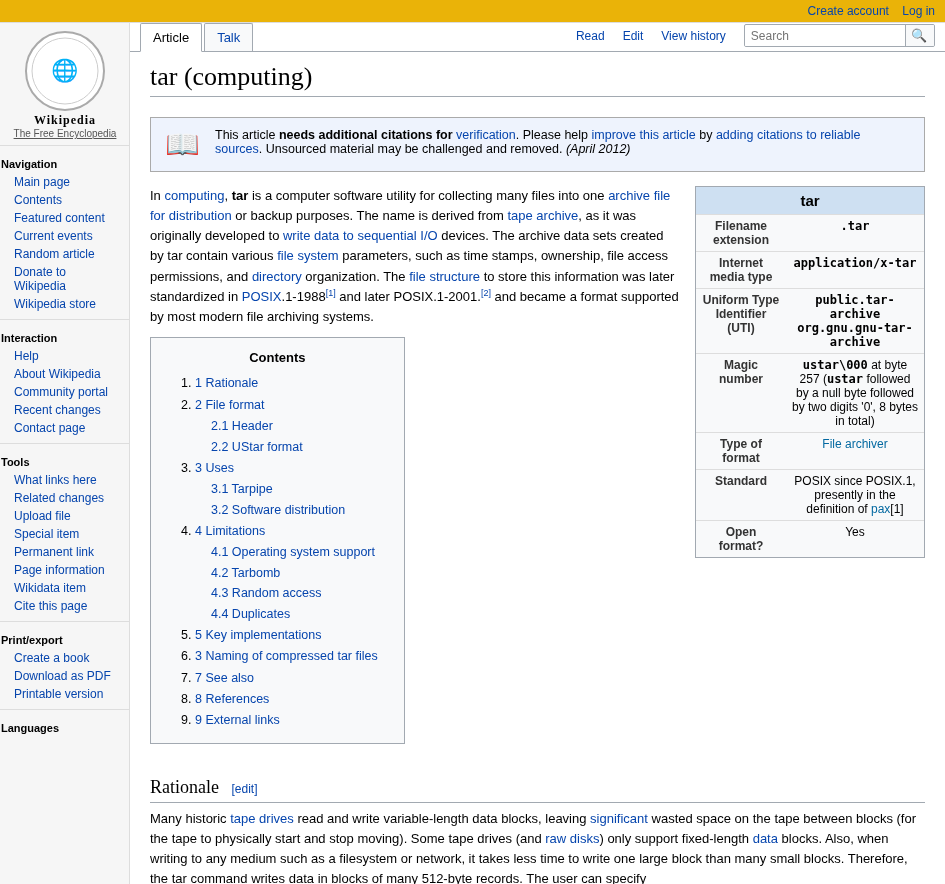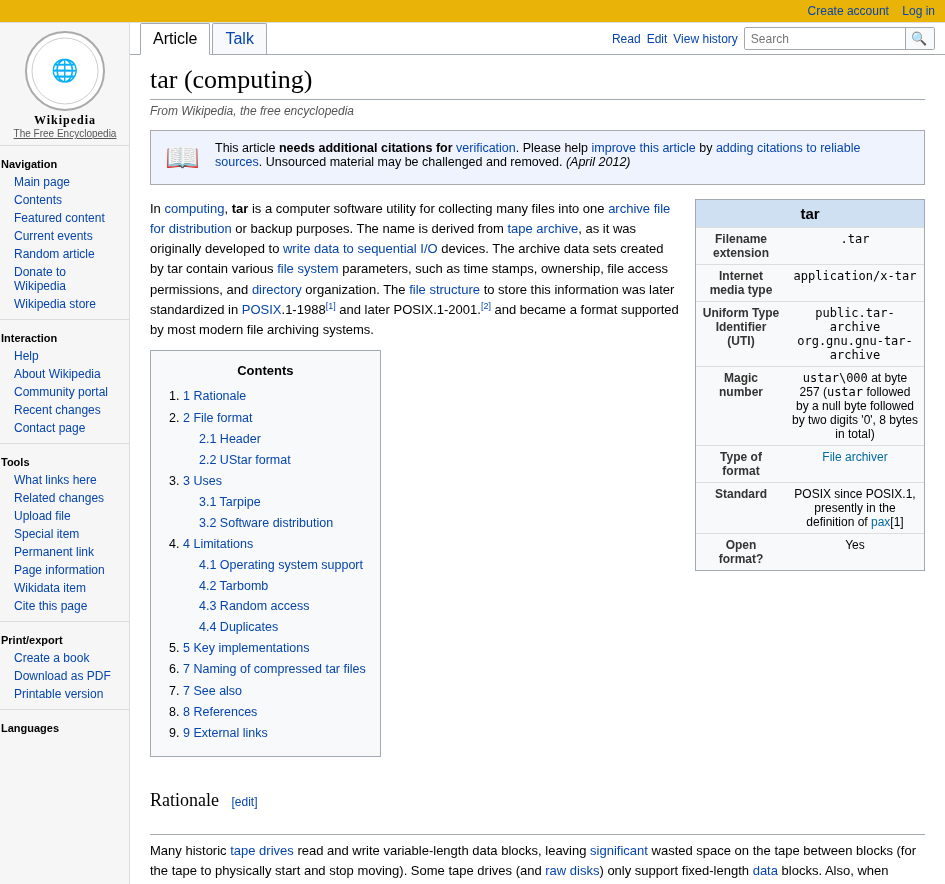--- a/index.html
+++ b/index.html
@@ -103,42 +103,42 @@
     }
 
     .tab-left {
       display: flex;
       align-items: flex-end;
       flex: 1;
     }
 
     .tab {
       padding: 6px 12px;
-      font-size: 16px;
+      font-size: 13px;
       color: #0645ad;
       cursor: pointer;
       border: 1px solid #a2a9b1;
       border-bottom: none;
       background: #f8f9fa;
       margin-right: 2px;
       border-radius: 2px 2px 0 0;
       text-align: right;
     }
 
     .tab.active {
       background: #fff;
       color: #000;
       border-bottom: 1px solid #fff;
       margin-bottom: -1px;
     }
 
     .tab-right {
       display: flex;
       align-items: center;
-      gap: 6px;
+      gap: 18px;
       padding-bottom: 4px;
     }
 
     .tab-action {
       font-size: 12px;
       color: #0645ad;
       cursor: pointer;
       text-decoration: none;
     }
 
@@ -173,21 +173,21 @@
     #article-content {
       padding: 10px 20px;
     }
 
     #article-title {
       font-family: 'Linux Libertine', Georgia, serif;
       font-size: 26px;
       font-weight: normal;
       border-bottom: 1px solid #a2a9b1;
       padding-bottom: 4px;
-      margin-bottom: 4px;
+      margin-bottom: 20px;
     }
 
     #article-subtitle {
       font-size: 12px;
       color: #555;
       font-style: italic;
       margin-bottom: 12px;
     }
 
     .notice-box {
@@ -258,20 +258,21 @@
 
     .infobox .value-cell {
       color: #000;
     }
 
     .infobox .value-cell a { color: #0369a1; text-decoration: none; }
 
     .monospace {
       font-family: monospace;
       font-size: 12px;
+      font-weight: bold;
     }
 
     .toc-box {
       background: #f8f9fa;
       border: 1px solid #a2a9b1;
       display: inline-block;
       padding: 10px 14px;
       margin: 10px 0 14px 0;
       font-size: 12.5px;
       min-width: 220px;
@@ -282,41 +283,41 @@
       text-align: center;
       margin-bottom: 6px;
       font-size: 13px;
     }
 
     .toc-box ol {
       padding-left: 18px;
     }
 
     .toc-box li {
-      margin: 2px 0;
+      margin: 2px 12px;
     }
 
     .toc-box a { color: #0645ad; text-decoration: none; }
 
     .toc-sub {
       padding-left: 16px;
       list-style: none;
       margin: 2px 0;
     }
 
     .toc-sub li { margin: 1px 0; }
 
     .section-heading {
       font-family: 'Linux Libertine', Georgia, serif;
       font-size: 18px;
       font-weight: normal;
       border-bottom: 1px solid #a2a9b1;
       margin-top: 16px;
       margin-bottom: 6px;
-      padding-bottom: 19px;
+      padding-bottom: 0;
     }
 
     .section-heading .edit-link {
       font-size: 12px;
       font-family: sans-serif;
       font-weight: normal;
       color: #0645ad;
       margin-left: 8px;
     }
 
@@ -408,21 +409,20 @@
         <a class="tab-action">View history</a>
         <div id="search-form">
           <input id="search-input" type="text" placeholder="Search" style="">
           <button id="search-btn">🔍</button>
         </div>
       </div>
     </div>
 
     <div id="article-content">
       <h1 id="article-title">tar (computing)</h1>
-      <div id="article-subtitle">From Wikipedia, the free encyclopedia</div>
 
       <div class="notice-box">
         <div class="notice-icon">📖</div>
         <div class="notice-text">
           This article <b>needs additional citations for</b> <a>verification</a>. Please help <a>improve this article</a> by <a>adding citations to reliable sources</a>. Unsourced material may be challenged and removed. <i>(April 2012)</i>
         </div>
       </div>
 
       <div id="content-wrapper">
 
@@ -492,21 +492,21 @@
               </li>
               <li><a>4 Limitations</a>
                 <ul class="toc-sub">
                   <li><a>4.1 Operating system support</a></li>
                   <li><a>4.2 Tarbomb</a></li>
                   <li><a>4.3 Random access</a></li>
                   <li><a>4.4 Duplicates</a></li>
                 </ul>
               </li>
               <li><a>5 Key implementations</a></li>
-              <li><a>7 Naming of compressed tar files</a></li>
+              <li><a>3 Naming of compressed tar files</a></li>
               <li><a>7 See also</a></li>
               <li><a>8 References</a></li>
               <li><a>9 External links</a></li>
             </ol>
           </div>
 
           <h2 class="section-heading">
             <span>Rationale</span>
             <span class="edit-link"><a>[edit]</a></span>
           </h2>

